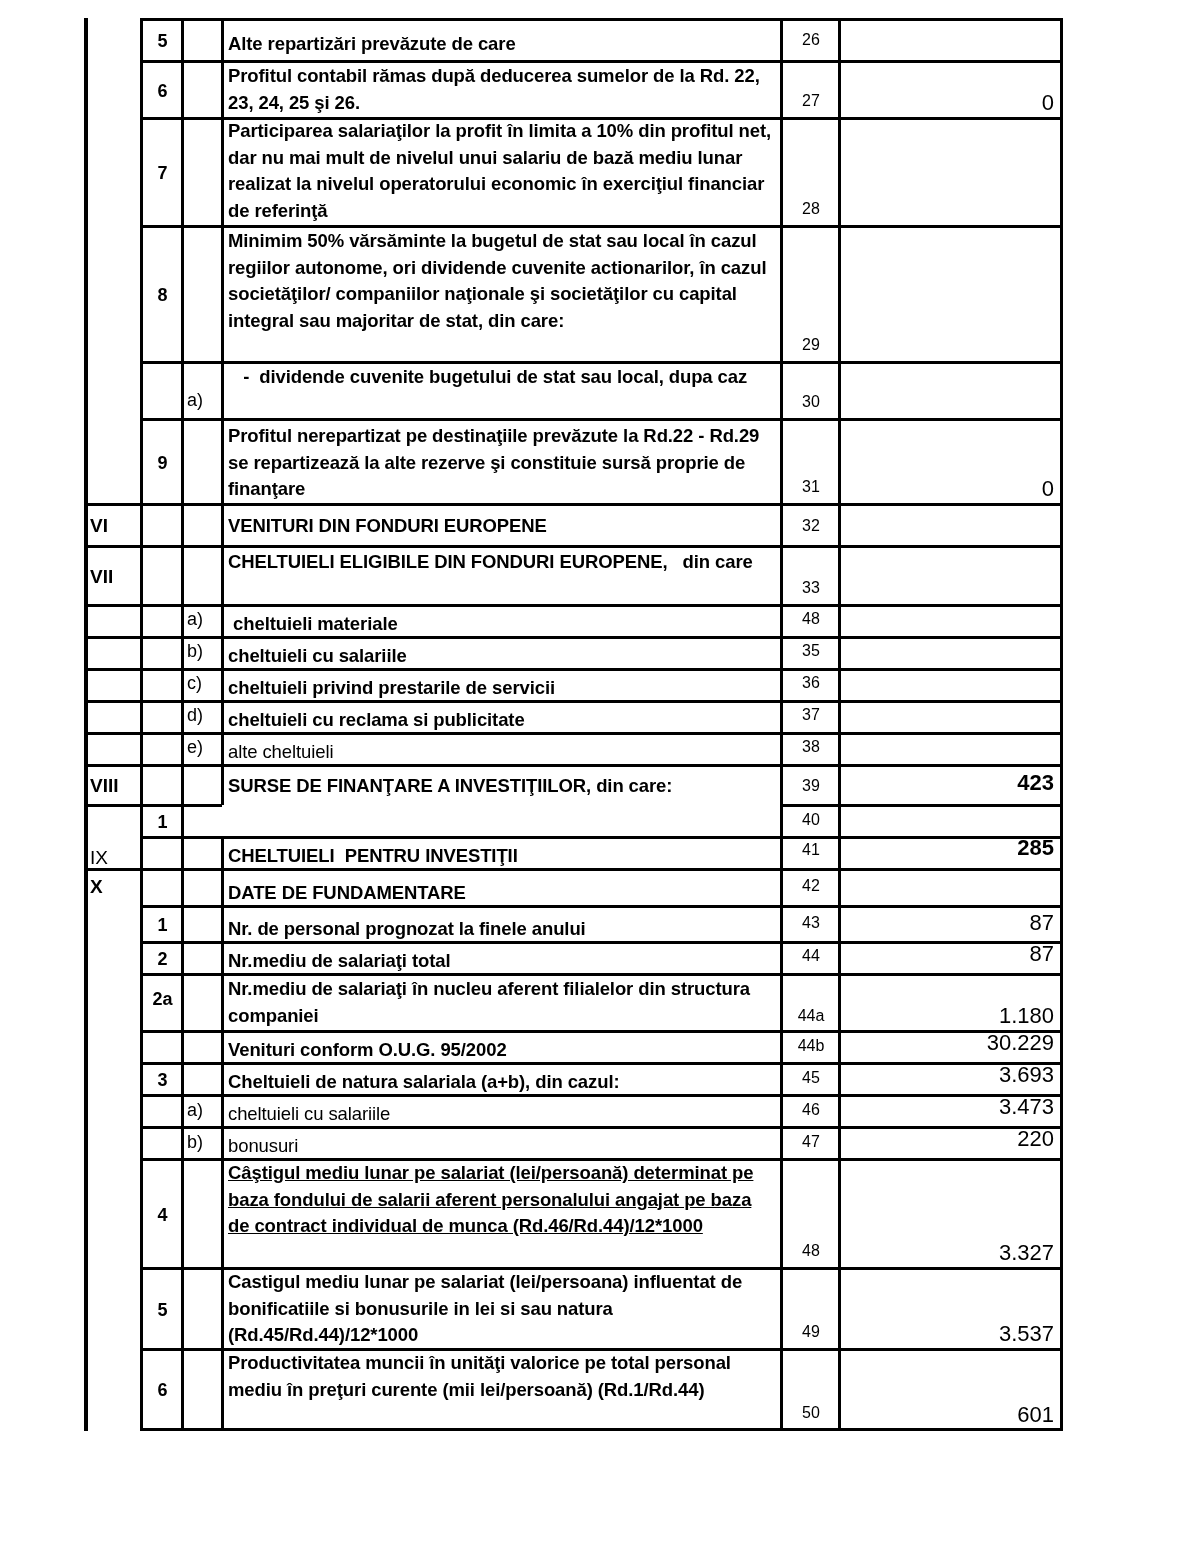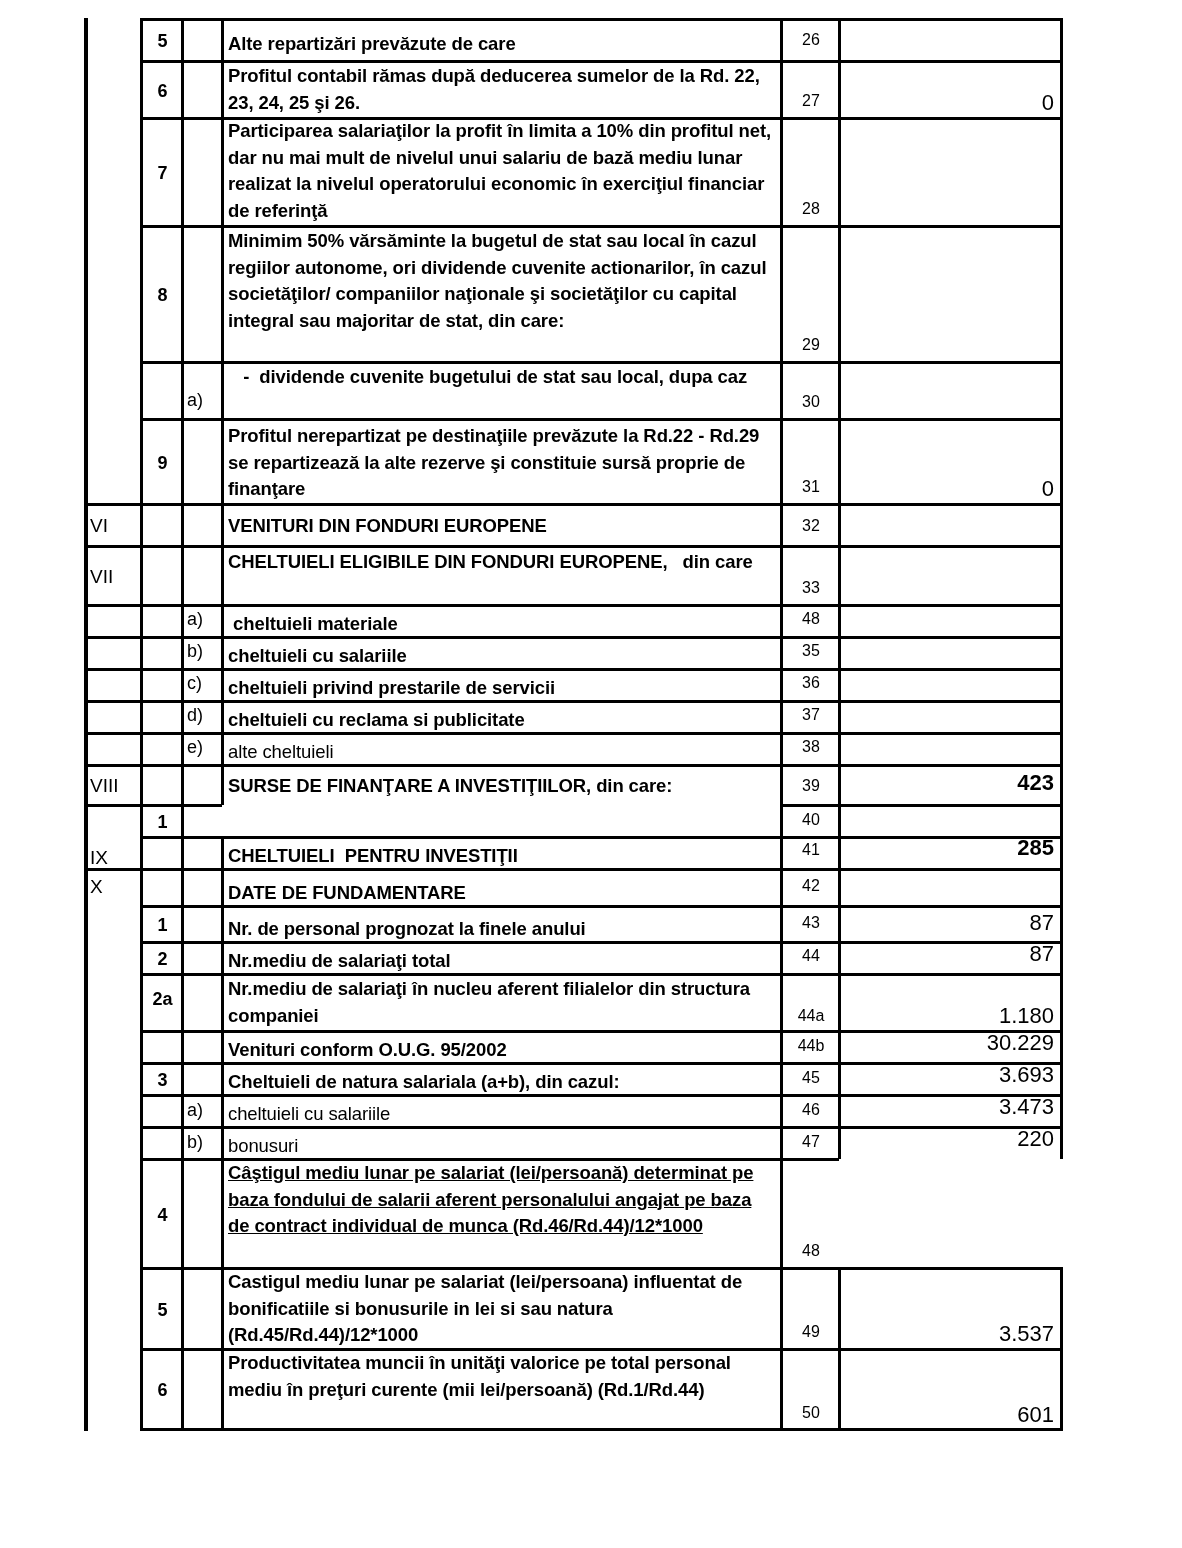--- a/index.html
+++ b/index.html
@@ -53,21 +53,21 @@
     .cD { left: 221px; width: 560px; }
     .cE { left: 780px; width: 59px; }
     .cF { left: 838px; width: 225px; }
     .txt {
       position: absolute;
       left: 4px;
       right: 4px;
     }
     .bold { font-weight: bold; }
     .roman {
-      font-weight: normal;
+      font-weight: bold;
       font-size: 19px;
       left: 4px;
     }
     .num {
       text-align: center;
       font-weight: bold;
       font-size: 18px;
     }
     .letter {
       font-weight: normal;
@@ -492,20 +492,23 @@
     <div class="cell cB">
         <span class="txt num vcenter">4</span>
       </div>
     <div class="cell cC"></div>
     <div class="cell cD">
         <span class="txt desc vtop" style="top:-1px;text-decoration:underline;">Câştigul mediu lunar pe salariat (lei/persoană) determinat pe baza fondului de salarii aferent personalului angajat  pe baza de contract individual de munca (Rd.46/Rd.44)/12*1000</span>
       </div>
     <div class="cell cE">
         <span class="txt rownum vbottom" style="bottom:4px;">48</span>
       </div>
+    <div class="cell cF last">
+        <span class="txt val vbottom" style="bottom:2px;">3.327</span>
+      </div>
   </div>
 
   <div class="row" style="top:1267px;height:82px;">
     <div class="cell cB">
         <span class="txt num vcenter">5</span>
       </div>
     <div class="cell cC"></div>
     <div class="cell cD">
         <span class="txt desc vtop" style="top:-1px;">Castigul mediu lunar pe salariat (lei/persoana) influentat de bonificatiile si bonusurile in lei si sau natura  (Rd.45/Rd.44)/12*1000</span>
       </div>

